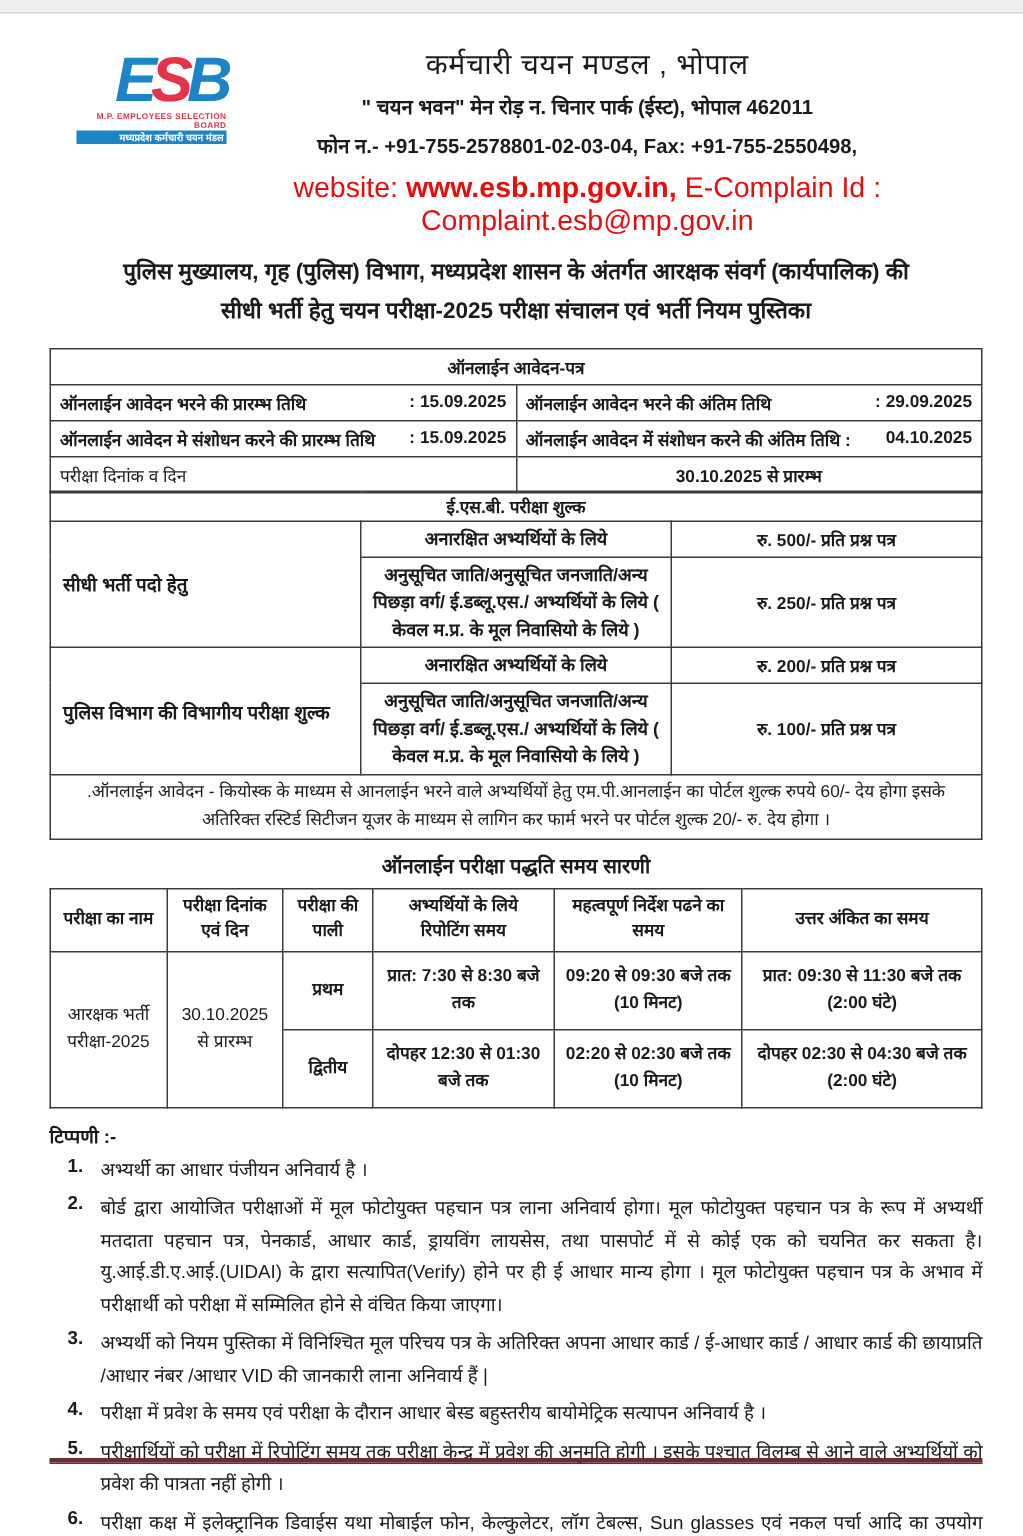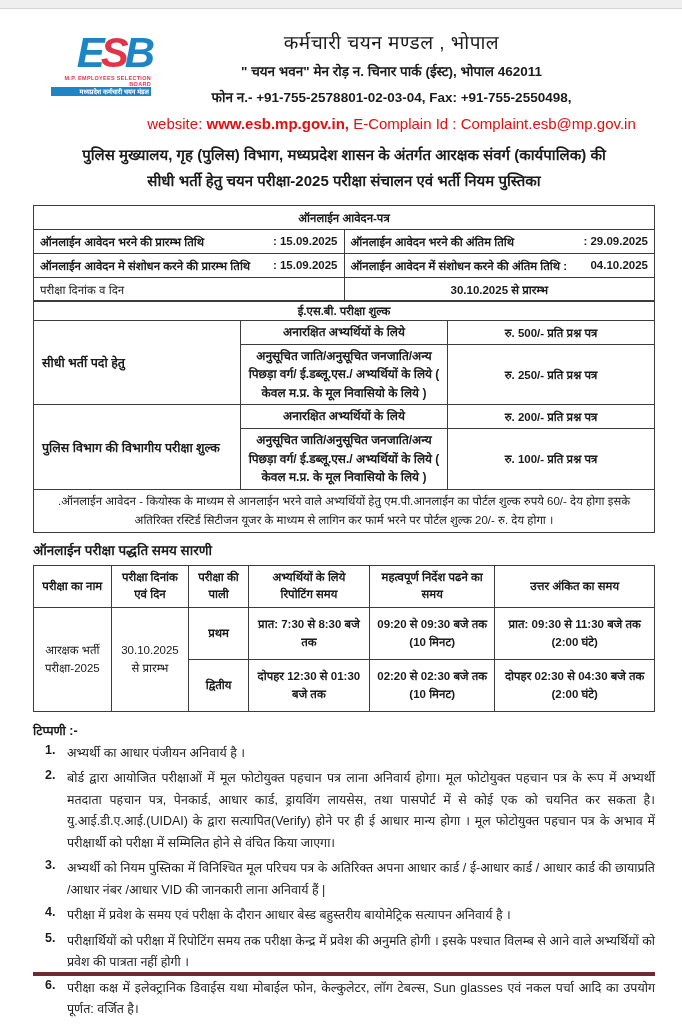--- a/index.html
+++ b/index.html
@@ -19,42 +19,42 @@
   .logo-letters { font-weight:900; font-size:42px; line-height:0.95; letter-spacing:-4px; font-style:italic; }
   .logo-letters .blue { color:#1d85c6; }
   .logo-letters .red  { color:#e23349; }
   .logo-cap-en { font-size:5.5px; font-weight:bold; color:#e23349; letter-spacing:.3px; margin-top:2px; }
   .logo-cap-hi { font-size:6.5px; font-weight:bold; color:#1d85c6; background:#1d85c6; }
   .logo-cap-hi span { color:#ffffff; padding:0 2px; }
   .head-text { text-align:center; padding-left:95px; }
   .org   { font-size:19px; font-weight:normal; letter-spacing:.5px; }
   .addr  { font-size:13.5px; font-weight:bold; margin-top:7px; }
   .phone { font-size:13.5px; font-weight:bold; margin-top:8px; }
-  .web   { font-size:15px; color:#e80c0c; margin-top:9px; }
+  .web   { font-size:19px; color:#e80c0c; margin-top:9px; }
   .web .url { font-weight:bold; }
 
   
   .doc-title { text-align:center; font-weight:bold; font-size:15px; line-height:1.75; margin:10px 0 10px 0; }
 
   
   table.tbl { width:100%; border-collapse:collapse; table-layout:fixed; }
   table.tbl td, table.tbl th { border:1.5px solid #3c3c3c; padding:2px 6px; font-size:11.5px; vertical-align:middle; }
   .sect-head { text-align:center; font-weight:bold; font-size:12px; padding:2px 0; }
   .dates td { height:24px; }
   .kv { display:flex; justify-content:space-between; align-items:center; gap:4px; }
   .kv .k { font-weight:600; white-space:nowrap; }
   .kv .v { font-weight:bold; white-space:nowrap; }
   .exam-start { text-align:center; font-weight:bold; font-size:14px; height:30px; }
   .fees { margin-top:-1.5px; }
   .fees .grp  { font-size:12.5px; font-weight:600; padding-left:8px; }
   .fees .cat  { text-align:center; font-weight:600; font-size:12px; line-height:1.55; }
   .fees .fee  { text-align:center; font-weight:bold; font-size:11.5px; }
   .note-row td { font-size:11px; font-weight:400; text-align:center; line-height:1.65; padding:3px 8px; }
 
-  .sched-title { font-weight:bold; font-size:13.5px; margin:8px 0 6px 0; }
+  .sched-title { text-align:center; font-weight:bold; font-size:13.5px; margin:8px 0 6px 0; }
   .sched th { font-weight:bold; font-size:11.5px; text-align:center; line-height:1.5; height:42px; }
   .sched td { text-align:center; font-weight:600; font-size:11.5px; line-height:1.6; height:52px; }
   .sched .bold { font-weight:normal; }
 
   
   .notes { margin-top:10px; }
   .notes-head { font-size:12.5px; font-weight:600; margin-bottom:4px; }
   .note-item { display:flex; margin:4px 0; }
   .note-item .num { width:26px; flex:0 0 26px; text-align:left; padding-left:12px; font-size:12.5px; font-weight:600; }
   .note-item .txt { flex:1; font-size:12.5px; line-height:1.72; text-align:justify; padding-left:8px; font-weight:500; }

